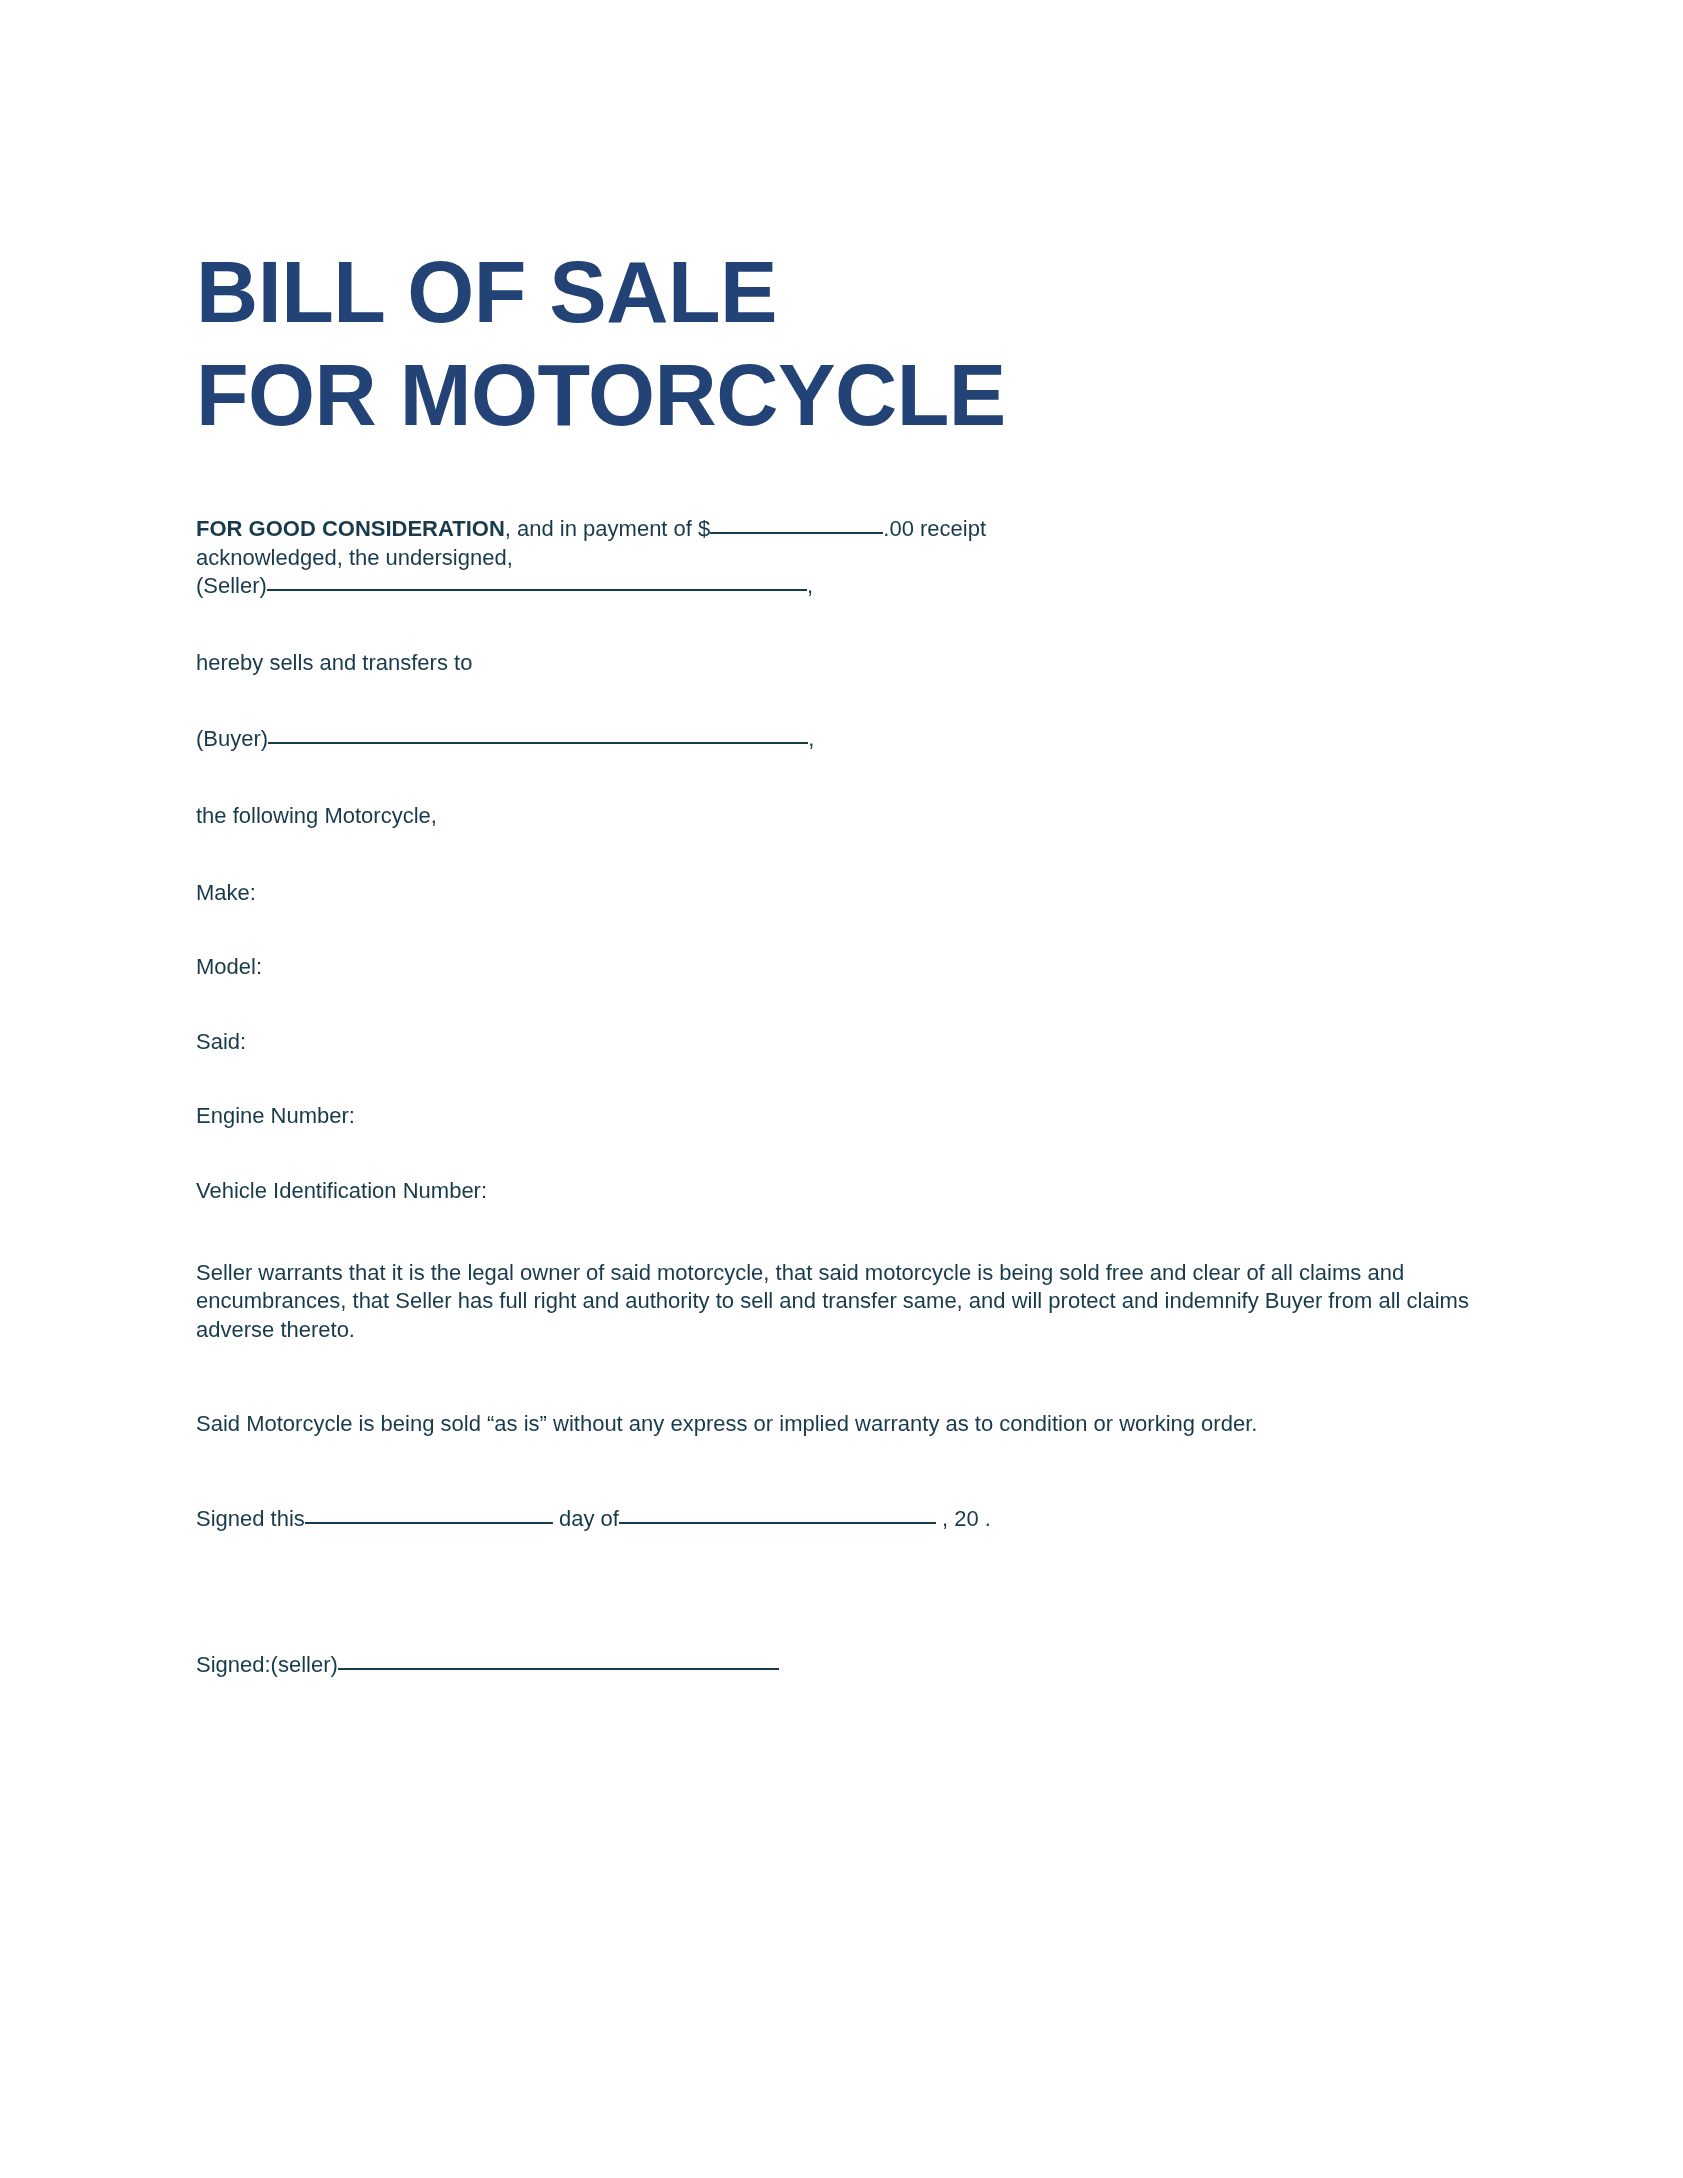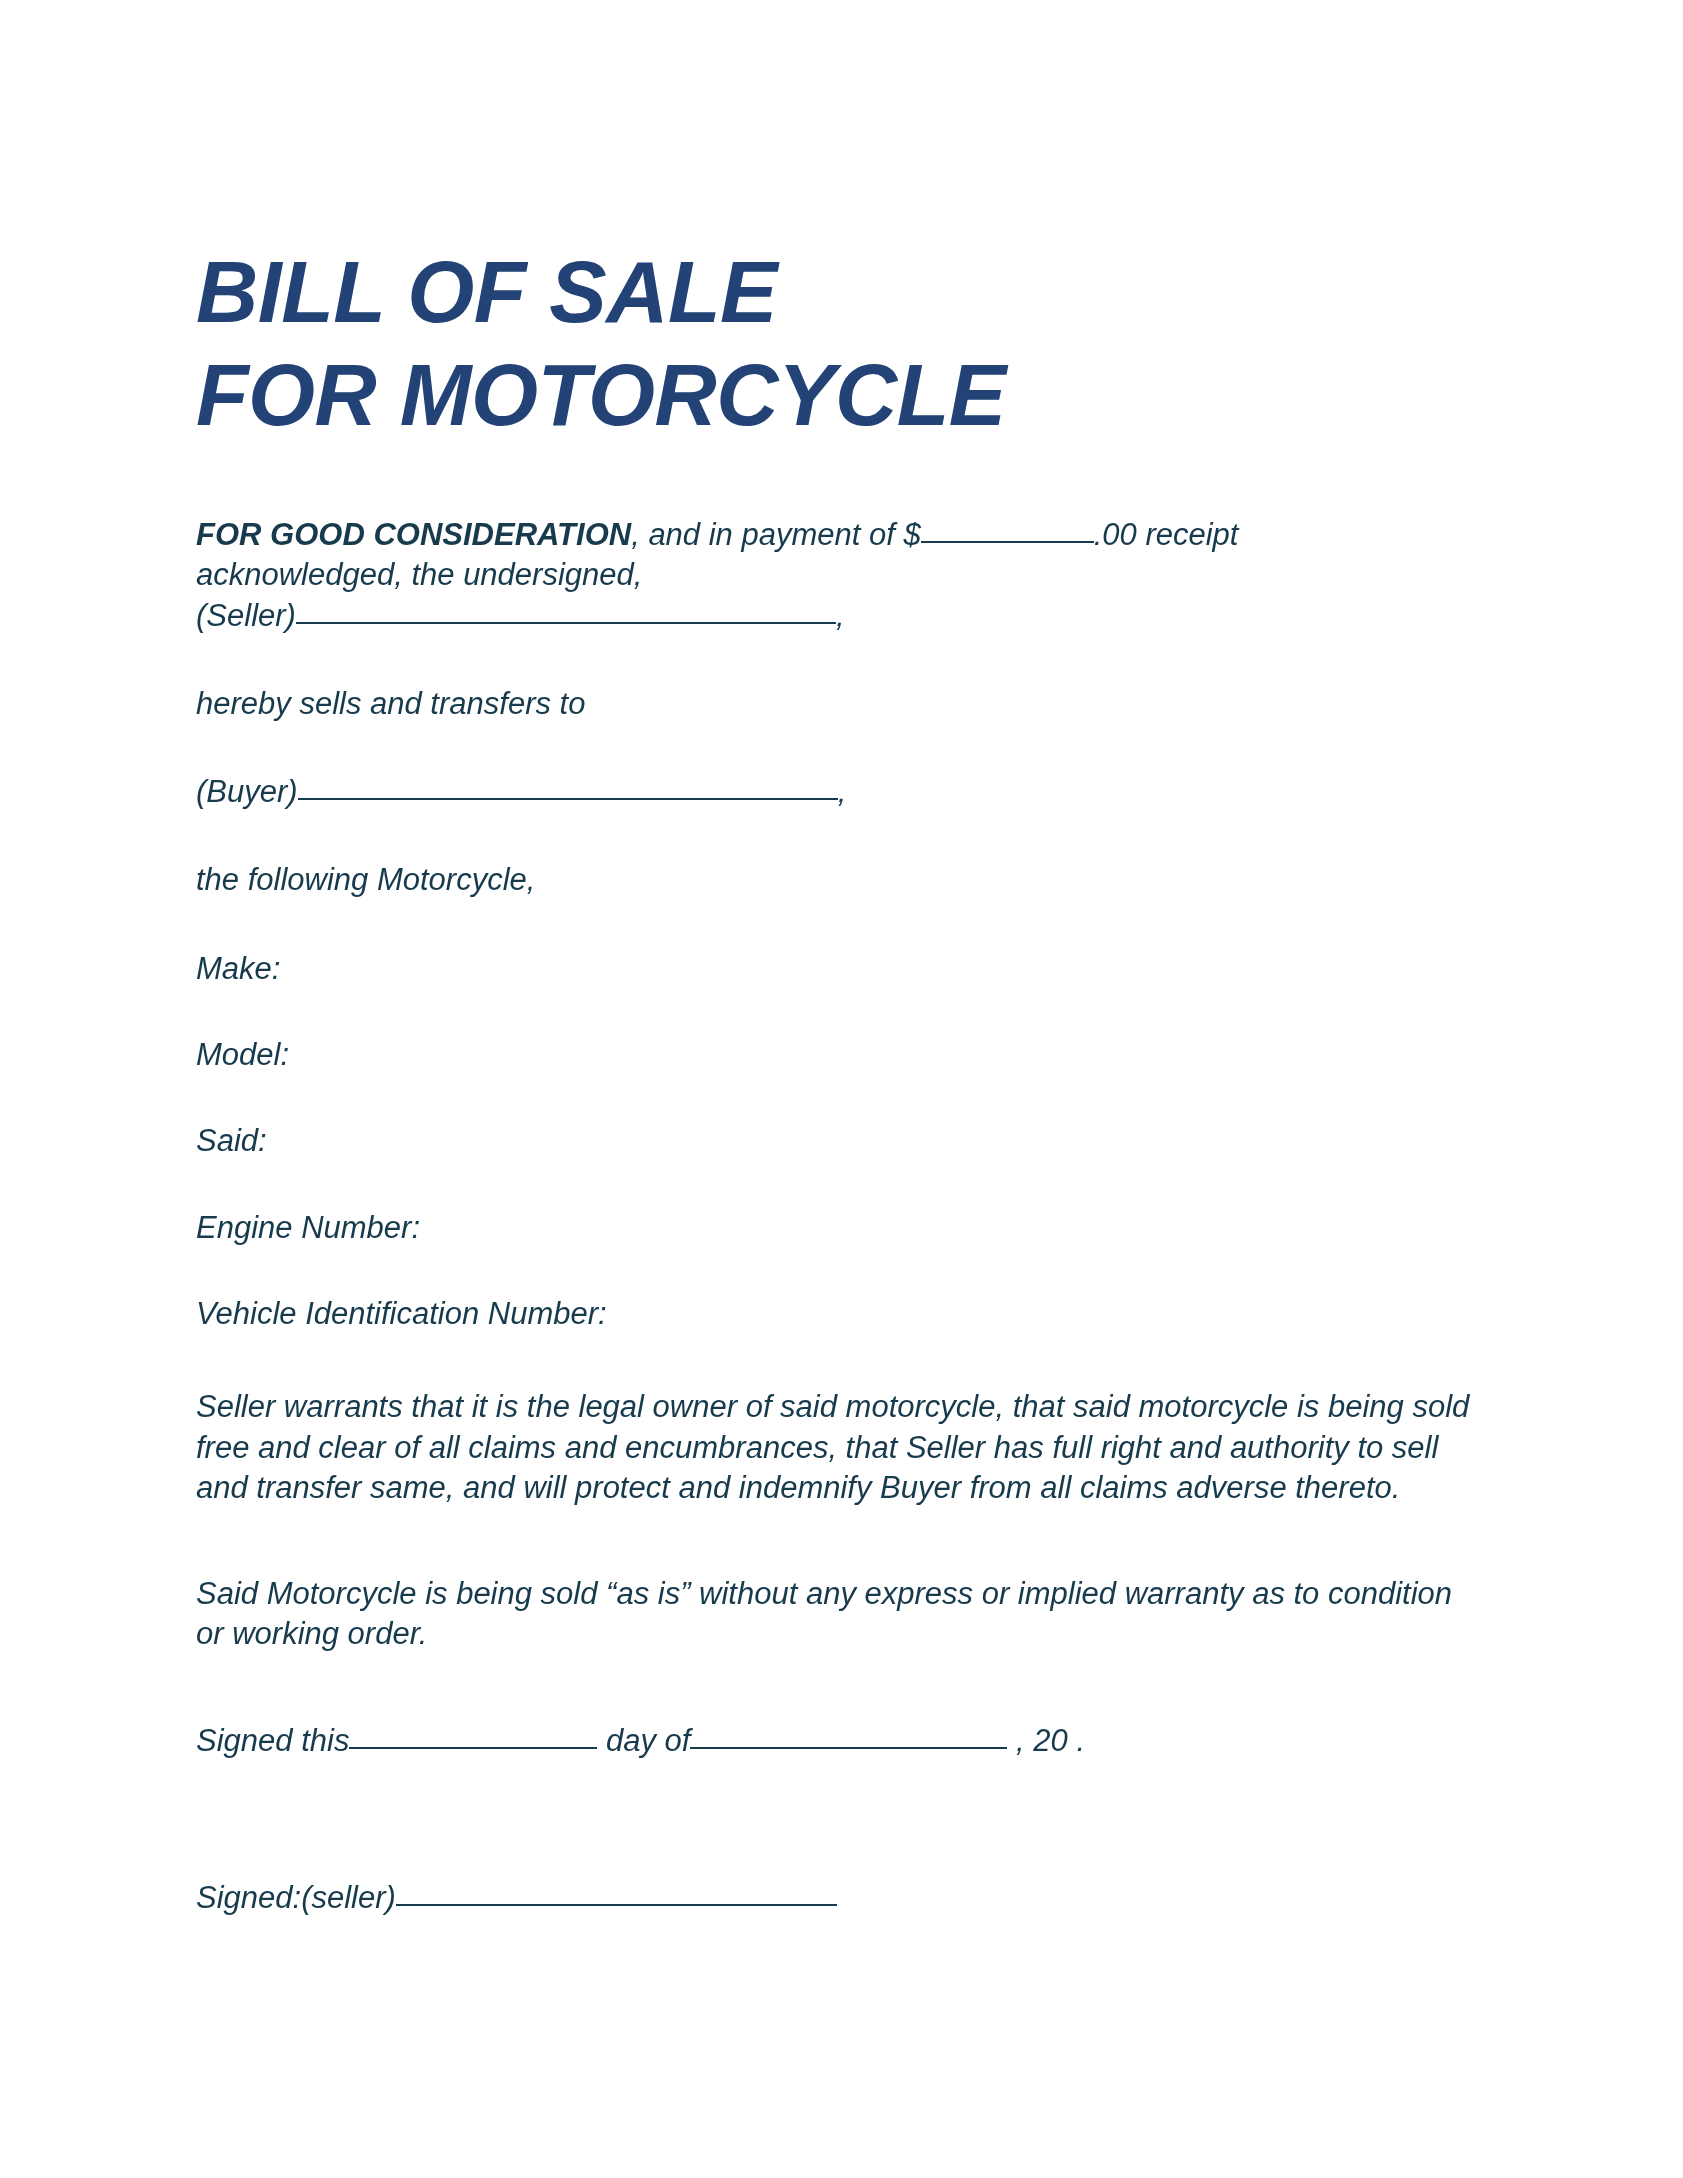--- a/index.html
+++ b/index.html
@@ -16,21 +16,20 @@
     font-family: "Liberation Sans", "DejaVu Sans", sans-serif;
     -webkit-font-smoothing: antialiased;
   }
 
   .page {
     position: absolute;
     inset: 0;
     background: #ffffff;
     box-sizing: border-box;
     padding: 5px;
-    font-style: italic;
   }
 
   
   .doc-title {
     position: absolute;
     left: 196px;
     top: 183px;
     width: 1287px;
     color: #234376;
     font-weight: 700;
@@ -47,21 +46,21 @@
   .doc-title .tline--1 { font-size: 87px; }
   .doc-title .tline--2 { font-size: 87px; }
 
   
   .body-area {
     position: absolute;
     left: 196px;
     top: 515px;
     width: 1287px;
     color: #173a4d;
-    font-size: 31px;
+    font-size: 22px;
     line-height: 1.30;
   }
 
   .para {
     margin: 0 0 0 0;
     color: #173a4d;
   }
 
   .block {
     margin-bottom: 0;

